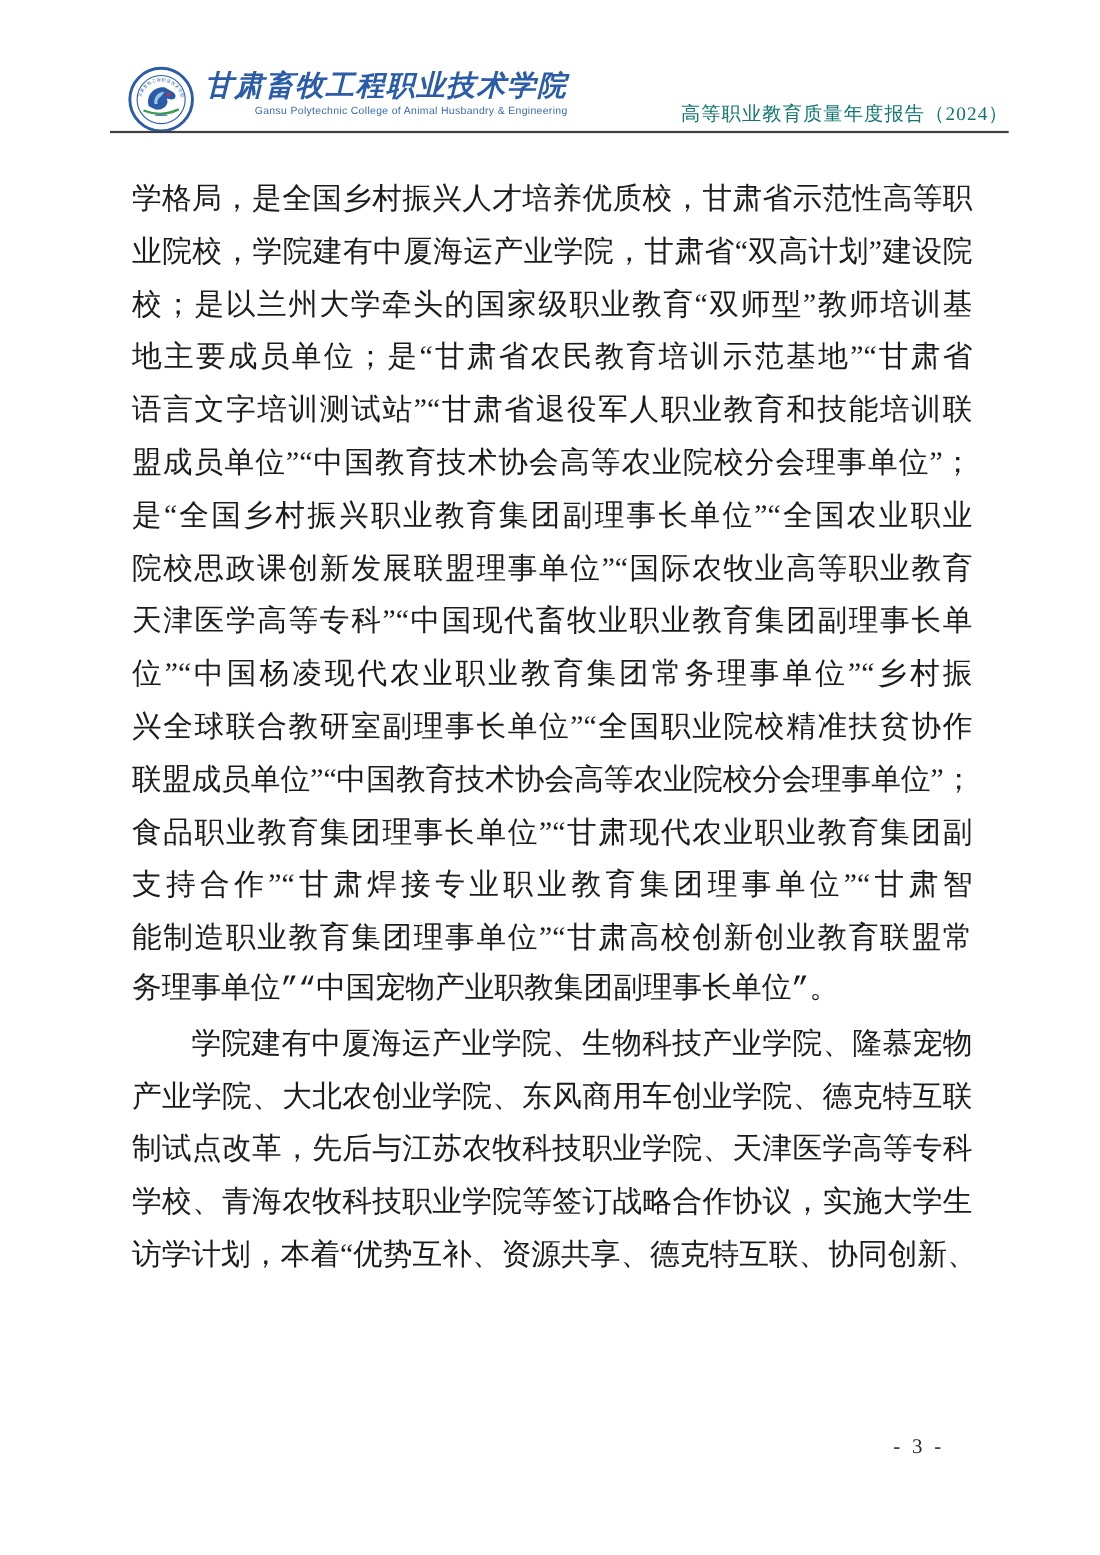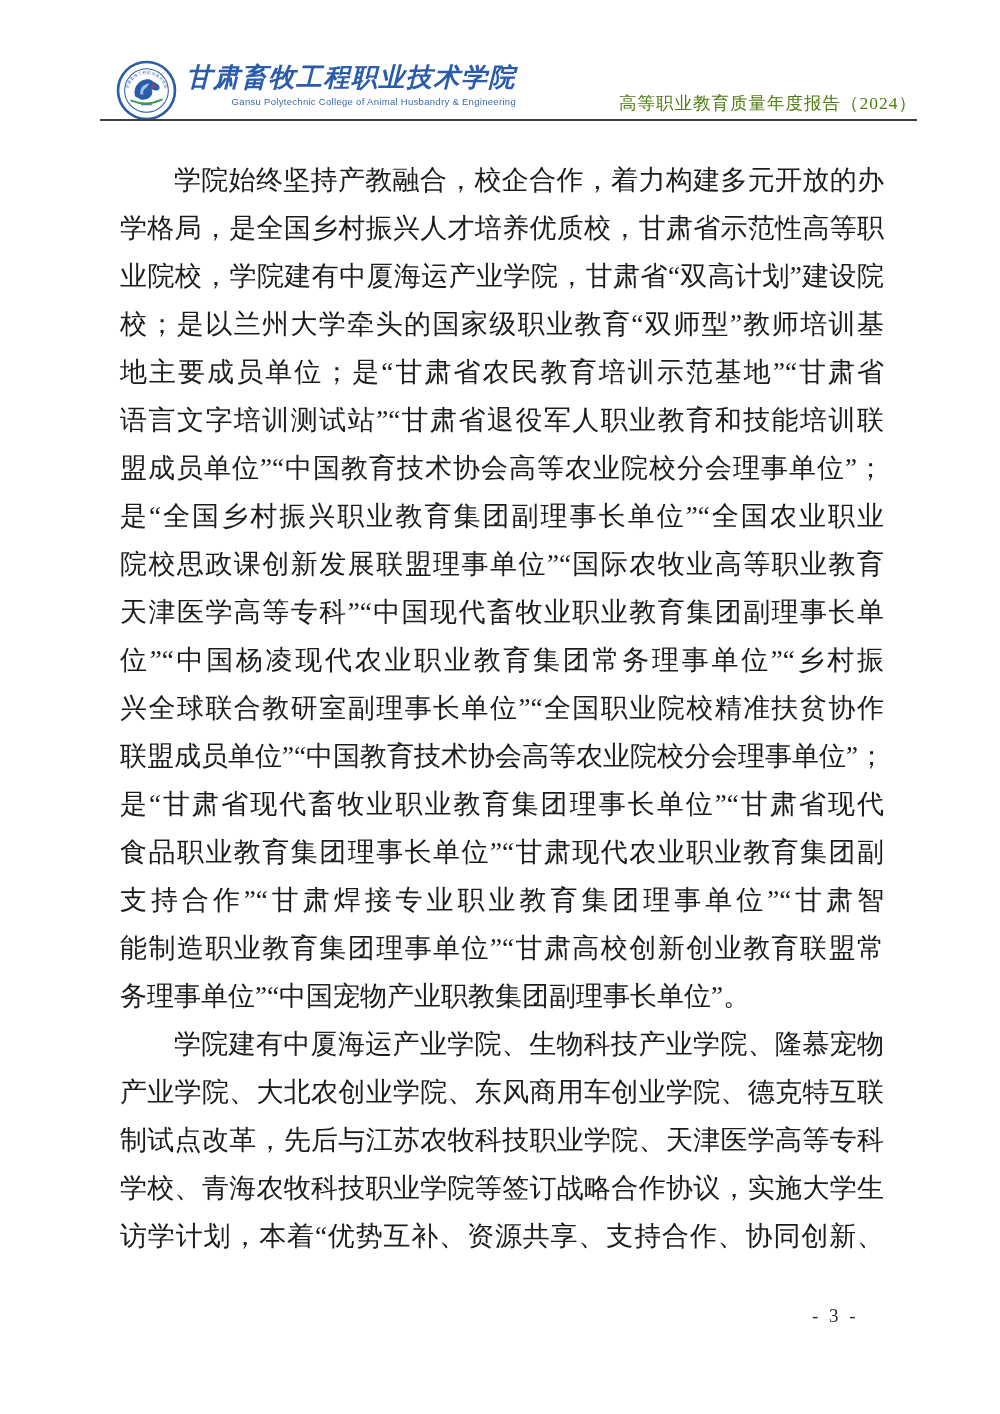--- a/index.html
+++ b/index.html
@@ -49,41 +49,41 @@
     letter-spacing: 0.3px;
     white-space: nowrap;
     text-align: right;
   }
   .report-title {
     position: absolute;
     right: 83px;
     top: 91px;
     font-size: 17.5px;
     letter-spacing: 1px;
-    color: #4d7c0f;
+    color: #0f766e;
     white-space: nowrap;
   }
 
   
   .doc-body {
     position: absolute;
     left: 120px;
     top: 156px;
     width: 764px;
     font-size: 27px;
     line-height: 48px;
   }
   .line {
     height: 48px;
     text-align: justify;
     text-align-last: justify;
     text-justify: inter-character;
     white-space: nowrap;
   }
-  .line.last { text-align-last: left; }
+  .line.last { text-align-last: left; font-family: Liberation Mono, monospace; }
   .line.first { text-indent: 54px; }
 
   
   .page-number {
     position: absolute;
     left: 812px;
     top: 1305px;
     font-size: 19px;
     letter-spacing: 3px;
     color: #2b2b2b;
@@ -115,43 +115,41 @@
       <div class="zh-name">甘肃畜牧工程职业技术学院</div>
       <div class="en-name">Gansu Polytechnic College of Animal Husbandry &amp; Engineering</div>
     </div>
   </div>
 
   <div class="report-title">高等职业教育质量年度报告（2024）</div>
   <div class="header-rule"></div>
 
   <div class="doc-body">
       <div>
-        <div class="line first">学院始终坚持产教融合，校企合作，着力构建多元开放的办</div>
         <div class="line">学格局，是全国乡村振兴人才培养优质校，甘肃省示范性高等职</div>
         <div class="line">业院校，学院建有中厦海运产业学院，甘肃省“双高计划”建设院</div>
         <div class="line">校；是以兰州大学牵头的国家级职业教育“双师型”教师培训基</div>
         <div class="line">地主要成员单位；是“甘肃省农民教育培训示范基地”“甘肃省</div>
         <div class="line">语言文字培训测试站”“甘肃省退役军人职业教育和技能培训联</div>
         <div class="line">盟成员单位”“中国教育技术协会高等农业院校分会理事单位”；</div>
         <div class="line">是“全国乡村振兴职业教育集团副理事长单位”“全国农业职业</div>
         <div class="line">院校思政课创新发展联盟理事单位”“国际农牧业高等职业教育</div>
         <div class="line">天津医学高等专科”“中国现代畜牧业职业教育集团副理事长单</div>
         <div class="line">位”“中国杨凌现代农业职业教育集团常务理事单位”“乡村振</div>
         <div class="line">兴全球联合教研室副理事长单位”“全国职业院校精准扶贫协作</div>
         <div class="line">联盟成员单位”“中国教育技术协会高等农业院校分会理事单位”；</div>
-        <div class="line">是“甘肃省现代畜牧业职业教育集团理事长单位”“甘肃省现代</div>
         <div class="line">食品职业教育集团理事长单位”“甘肃现代农业职业教育集团副</div>
         <div class="line">支持合作”“甘肃焊接专业职业教育集团理事单位”“甘肃智</div>
         <div class="line">能制造职业教育集团理事单位”“甘肃高校创新创业教育联盟常</div>
         <div class="line last">务理事单位”“中国宠物产业职教集团副理事长单位”。</div>
       </div>
       <div>
         <div class="line first">学院建有中厦海运产业学院、生物科技产业学院、隆慕宠物</div>
         <div class="line">产业学院、大北农创业学院、东风商用车创业学院、德克特互联</div>
         <div class="line">制试点改革，先后与江苏农牧科技职业学院、天津医学高等专科</div>
         <div class="line">学校、青海农牧科技职业学院等签订战略合作协议，实施大学生</div>
-        <div class="line">访学计划，本着“优势互补、资源共享、支持合作、协同创新、</div>
+        <div class="line">访学计划，本着“优势互补、资源共享、德克特互联、协同创新、</div>
       </div>
     </div>
 
   <div class="page-number">- 3 -</div>
 
 </div>
 
 </body></html>

